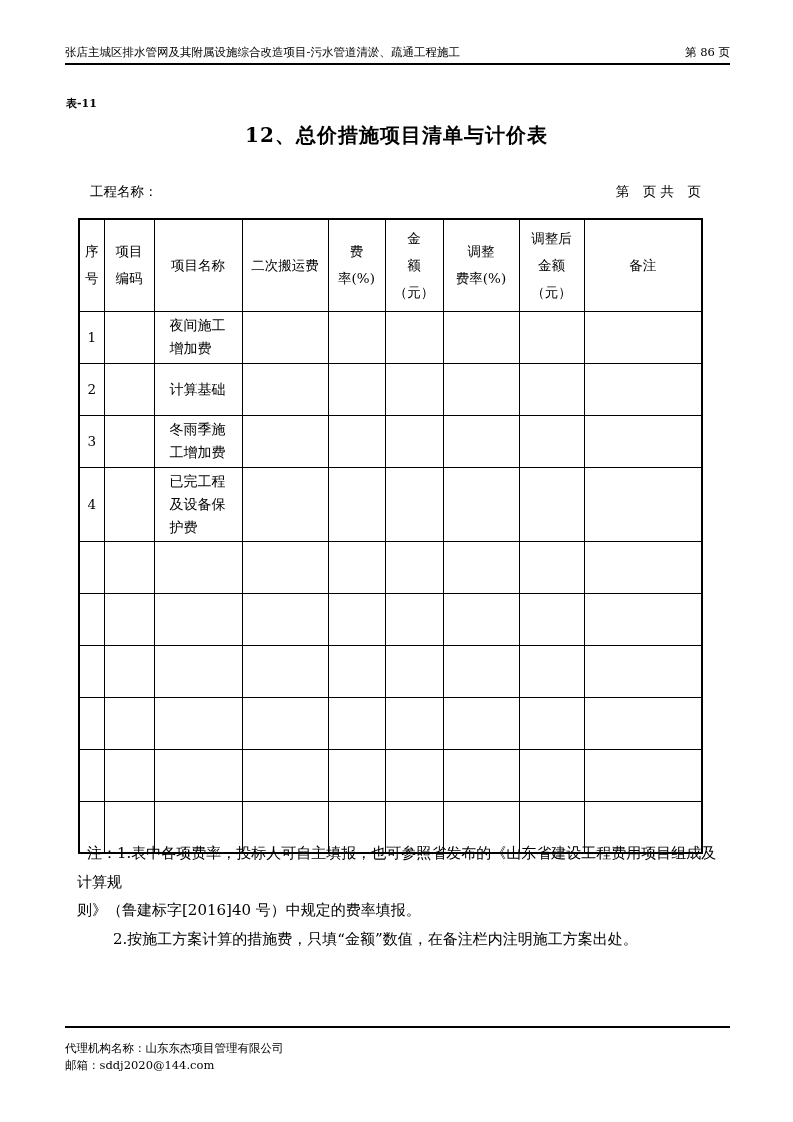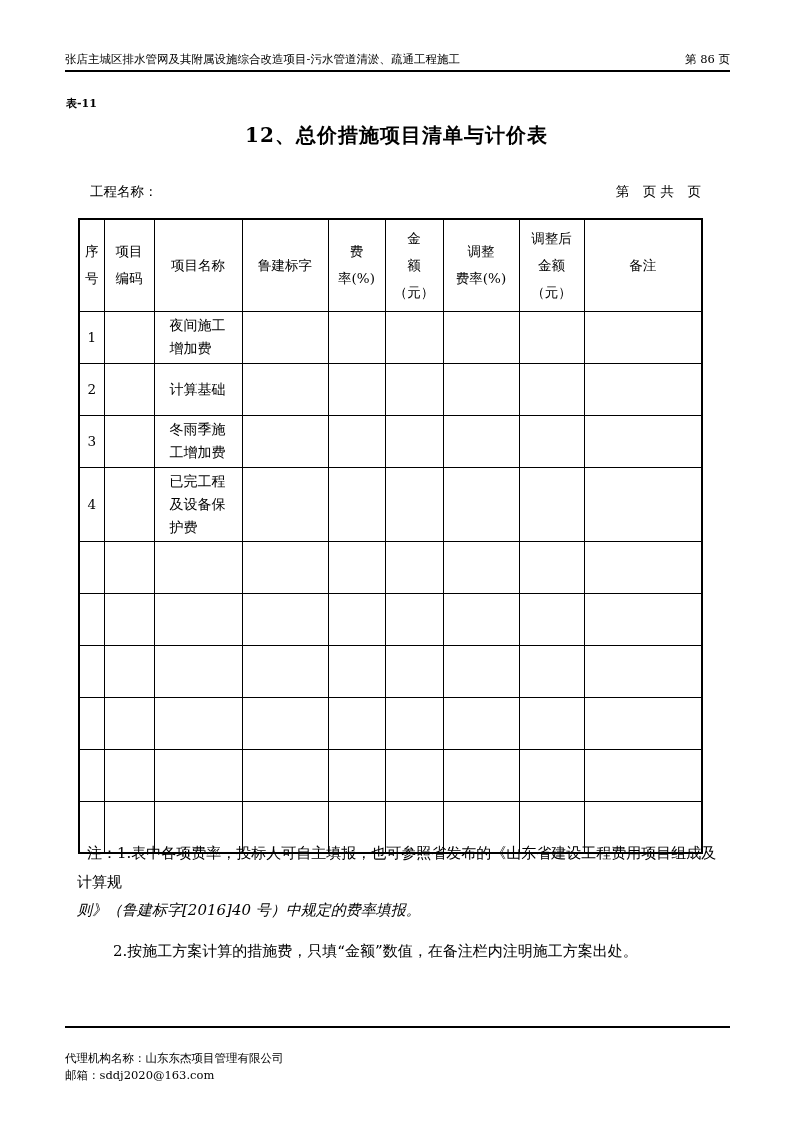--- a/index.html
+++ b/index.html
@@ -9,21 +9,21 @@
     position: relative;
     width: 793px; height: 1122px;
     background: #fff;
     margin: 0 auto;
     overflow: hidden;
   }
 
   
   .running-header {
     position: absolute;
-    left: 65px; right: 63px; top: 52px;
+    left: 65px; right: 63px; top: 45px;
     display: flex; justify-content: space-between; align-items: flex-end;
     font-size: 11.5px;
     border-bottom: 2px solid #000;
     padding-bottom: 3px;
   }
 
   
   .table-label {
     position: absolute; left: 66px; top: 96px;
     font-size: 11px; font-weight: bold;
@@ -74,28 +74,28 @@
   .c3 { width: 86px; } .c4 { width: 57px; } .c5 { width: 58px; }
   .c6 { width: 76px; } .c7 { width: 65px; } .c8 { width: 118px; }
 
   
   .notes {
     position: absolute; left: 77px; top: 839px; width: 640px;
     font-size: 15px;
     line-height: 28.5px;
   }
   .note-line1 { text-indent: 10px; }
-  .note-line2 { text-indent: 0; font-style: italic; }
-  .note-line3 { text-indent: 36px; margin-top: 12px; }
+  .note-line2 { text-indent: 0; }
+  .note-line3 { text-indent: 36px; }
 
   
   .page-footer {
     position: absolute; left: 65px; right: 63px; top: 1026px;
     border-top: 2px solid #000;
-    padding-top: 22px;
+    padding-top: 12px;
     font-size: 11.5px;
     line-height: 17px;
   }
   .footer-row { display: flex; }
   .footer-left { width: 410px; }
   .footer-right { flex: 1; }
 </style>
 </head>
 <body>
 
@@ -127,21 +127,21 @@
         <col class="c7">
         <col class="c8">
     </colgroup>
     <thead>
       <tr>
         <th>序
 号</th>
         <th>项目
 编码</th>
         <th>项目名称</th>
-        <th>鲁建标字</th>
+        <th>二次搬运费</th>
         <th>费
 率(%)</th>
         <th>金
 额
 （元）</th>
         <th>调整
 费率(%)</th>
         <th>调整后
 金额
 （元）</th>
@@ -266,17 +266,17 @@
     <div class="note-line1">注：1.表中各项费率，投标人可自主填报，也可参照省发布的《山东省建设工程费用项目组成及计算规</div>
     <div class="note-line2">则》（鲁建标字[2016]40 号）中规定的费率填报。</div>
     <div class="note-line3">2.按施工方案计算的措施费，只填“金额”数值，在备注栏内注明施工方案出处。</div>
   </div>
 
   <div class="page-footer">
     <div class="footer-row">
       <span class="footer-left">代理机构名称：山东东杰项目管理有限公司</span>
     </div>
     <div class="footer-row">
-      <span class="footer-right">邮箱：sddj2020@163.com</span>
+      <span class="footer-right">邮箱：sddj2020@144.com</span>
     </div>
   </div>
 
 </div>
 
 </body></html>

